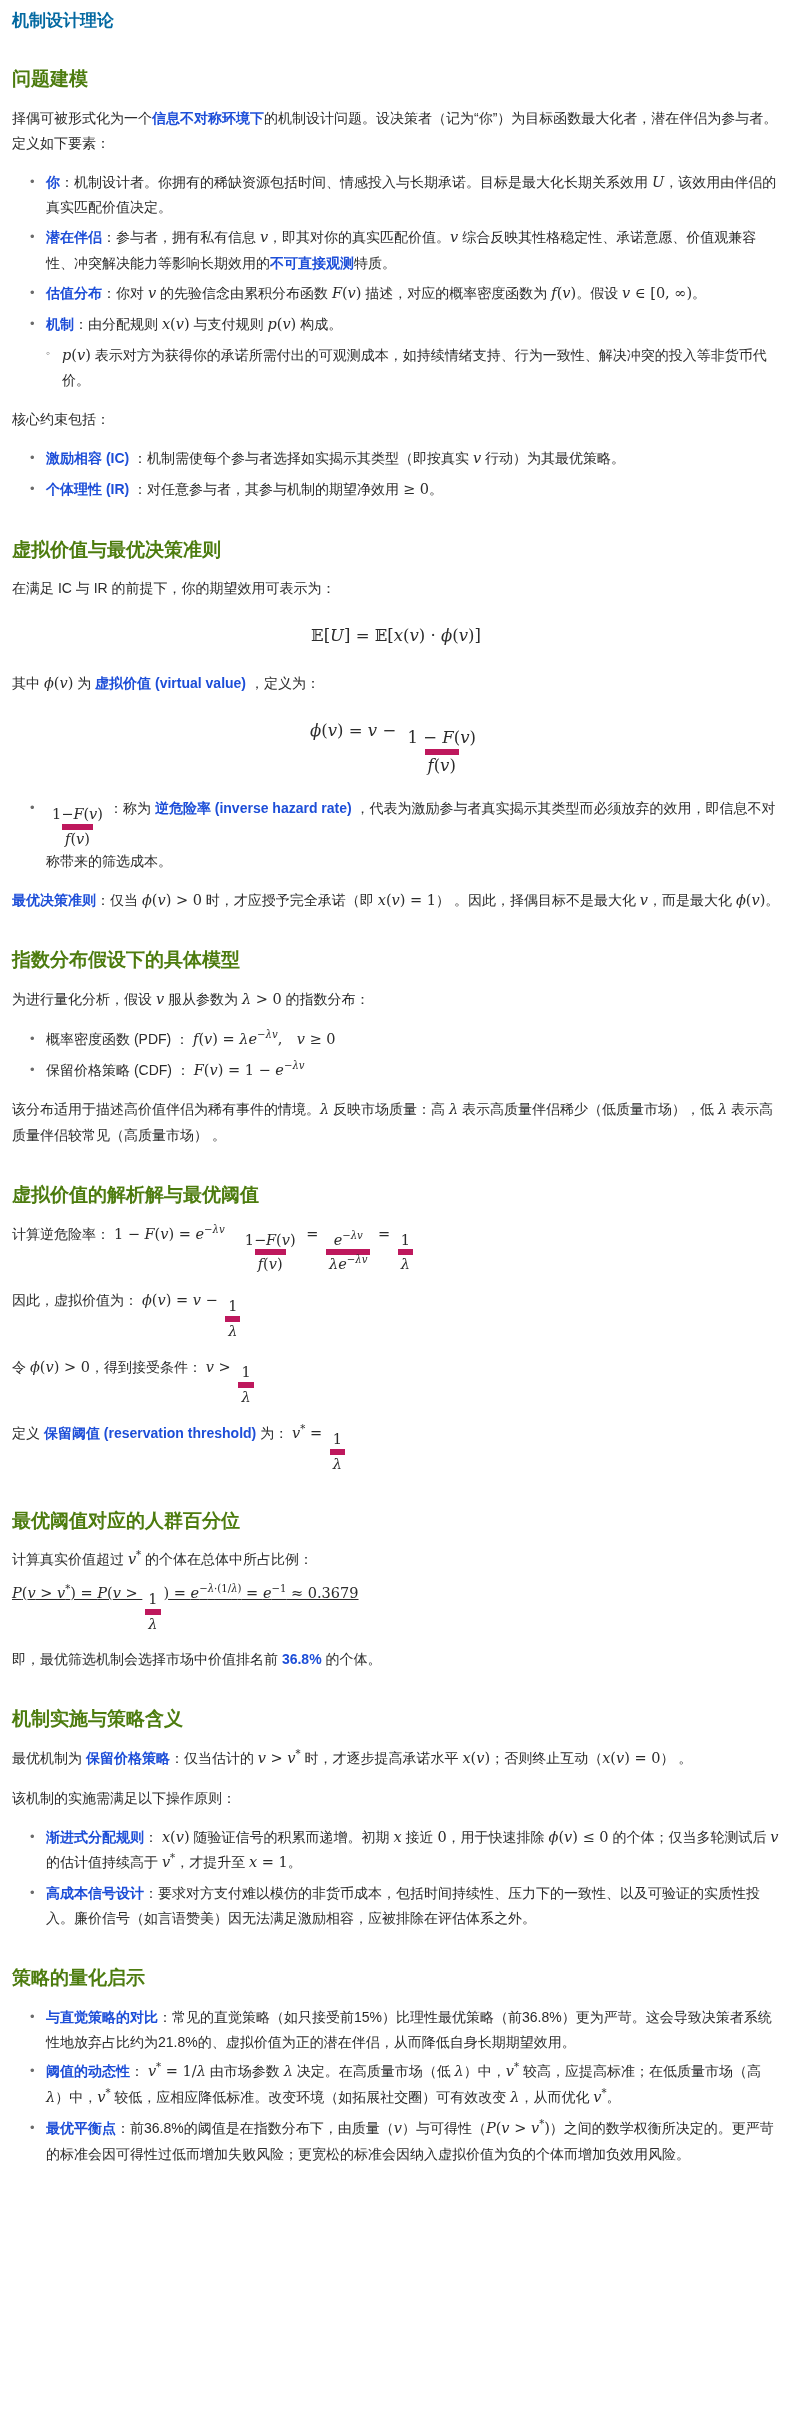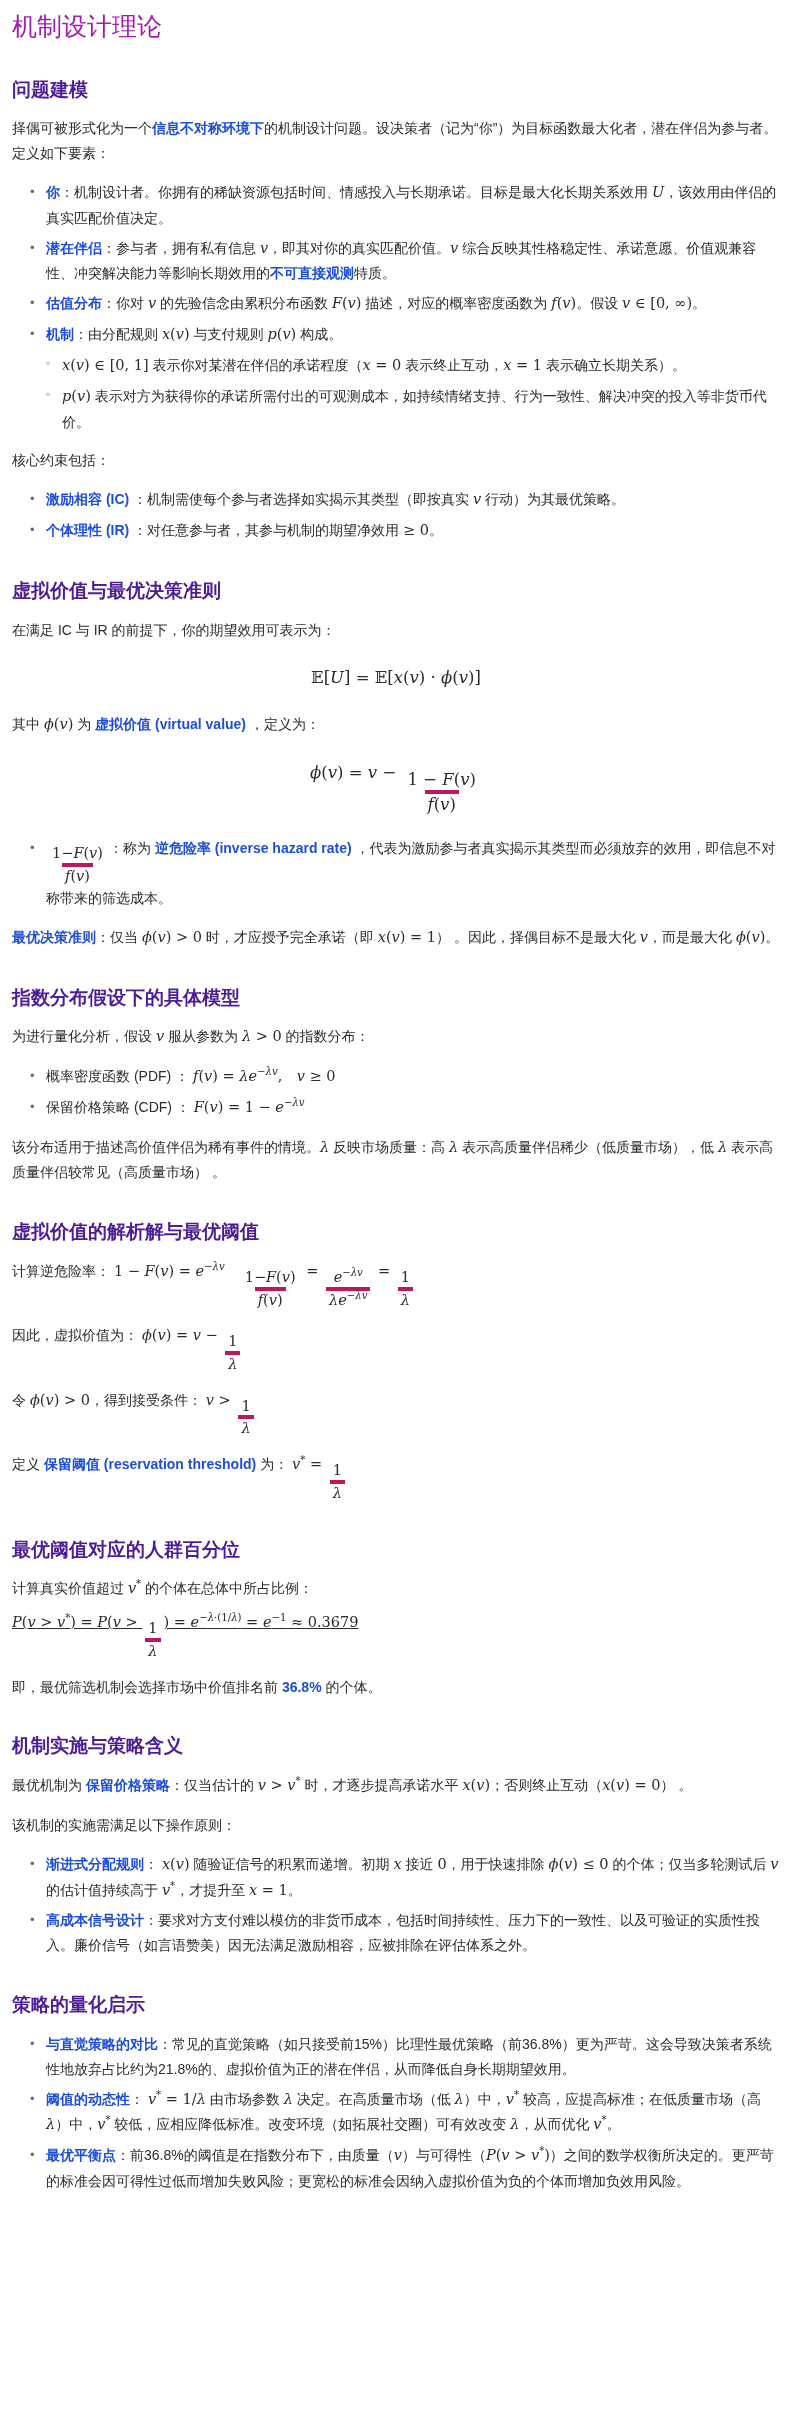--- a/index.html
+++ b/index.html
@@ -6,32 +6,32 @@
   body{
     font-family:"Liberation Sans","DejaVu Sans",sans-serif;
     color:#2b2b2b;
     width:794px;
     box-sizing:border-box;
     padding:10px 14px 30px 12px;
     font-size:14px;
     line-height:1.78;
   }
   h1{
-    font-size:25px;
+    font-size:17px;
     line-height:1.3;
     margin:0 0 26px 0;
-    font-weight:400;
-    color:#a21caf;
+    font-weight:700;
+    color:#0369a1;
   }
   h2{
     font-size:19px;
     line-height:1.35;
     margin:34px 0 14px 0;
     font-weight:700;
-    color:#4c1d95;
+    color:#4d7c0f;
   }
   p{margin:14px 0;}
   ul{
     list-style:none;
     margin:12px 0;
     padding:0 0 0 34px;
   }
   ul.sub{margin:4px 0 2px;padding-left:16px;}
   li{position:relative;margin:5px 0;}
   li.l1::before{
@@ -65,42 +65,41 @@
     display:inline-flex;
     flex-direction:column;
     align-items:center;
     vertical-align:-0.5em;
     font-size:0.82em;
     line-height:1.3;
     margin:0 3px;
     text-align:left;
   }
   .frac .fn{padding:0 3px;}
-  .frac .fd{border-top:4px solid #be185d;padding:0 3px;}
+  .frac .fd{border-top:6px solid #be185d;padding:0 3px;}
   .formula{
     text-align:center;
     margin:20px 0;
     font-size:16.5px;
   }
   .formula .rm, .formula .frac{font-size:16.5px;}
   .formula .frac{font-size:0.85em;}
 </style>
 </head>
 <body>
 
 <h1>机制设计理论</h1>
 <div id="doc">
     <h2><span class="rt">问题建模</span></h2>
     <p><span class="rt">择偶可被形式化为一个</span><span class="rb">信息不对称环境下</span><span class="rt">的机制设计问题。设决策者（记为“你”）为目标函数最大化者，潜在伴侣为参与者。定义如下要素：</span></p>
     <ul>
       <li class="l1"><span class="rb">你</span><span class="rt">：机制设计者。你拥有的稀缺资源包括时间、情感投入与长期承诺。目标是最大化长期关系效用 </span><span class="rm"><span class="it">U</span></span><span class="rt">，该效用由伴侣的真实匹配价值决定。</span></li>
       <li class="l1"><span class="rb">潜在伴侣</span><span class="rt">：参与者，拥有私有信息 </span><span class="rm"><span class="it">v</span></span><span class="rt">，即其对你的真实匹配价值。</span><span class="rm"><span class="it">v</span></span><span class="rt"> 综合反映其性格稳定性、承诺意愿、价值观兼容性、冲突解决能力等影响长期效用的</span><span class="rb">不可直接观测</span><span class="rt">特质。</span></li>
       <li class="l1"><span class="rb">估值分布</span><span class="rt">：你对 </span><span class="rm"><span class="it">v</span></span><span class="rt"> 的先验信念由累积分布函数 </span><span class="rm"><span class="it">F</span><span>(</span><span class="it">v</span><span>)</span></span><span class="rt"> 描述，对应的概率密度函数为 </span><span class="rm"><span class="it">f</span><span>(</span><span class="it">v</span><span>)</span></span><span class="rt">。假设 </span><span class="rm"><span class="it">v</span><span> ∈ [0, ∞)</span></span><span class="rt">。</span></li>
       <li class="l1"><span class="rb">机制</span><span class="rt">：由分配规则 </span><span class="rm"><span class="it">x</span><span>(</span><span class="it">v</span><span>)</span></span><span class="rt"> 与支付规则 </span><span class="rm"><span class="it">p</span><span>(</span><span class="it">v</span><span>)</span></span><span class="rt"> 构成。</span><ul class="sub">
-          <li class="l2"><span class="rm"><span class="it">x</span><span>(</span><span class="it">v</span><span>) ∈ [0, 1]</span></span><span class="rt"> 表示你对某潜在伴侣的承诺程度（</span><span class="rm"><span class="it">x</span><span> = 0</span></span><span class="rt"> 表示终止互动，</span><span class="rm"><span class="it">x</span><span> = 1</span></span><span class="rt"> 表示确立长期关系）。</span></li>
           <li class="l2"><span class="rm"><span class="it">p</span><span>(</span><span class="it">v</span><span>)</span></span><span class="rt"> 表示对方为获得你的承诺所需付出的可观测成本，如持续情绪支持、行为一致性、解决冲突的投入等非货币代价。</span></li>
         </ul></li>
     </ul>
     <p><span class="rt">核心约束包括：</span></p>
     <ul>
       <li class="l1"><span class="rb">激励相容 (IC)</span><span class="rt"> ：机制需使每个参与者选择如实揭示其类型（即按真实 </span><span class="rm"><span class="it">v</span></span><span class="rt"> 行动）为其最优策略。</span></li>
       <li class="l1"><span class="rb">个体理性 (IR)</span><span class="rt"> ：对任意参与者，其参与机制的期望净效用 </span><span class="rm"><span>≥ 0</span></span><span class="rt">。</span></li>
     </ul>
     <h2><span class="rt">虚拟价值与最优决策准则</span></h2>
     <p><span class="rt">在满足 IC 与 IR 的前提下，你的期望效用可表示为：</span></p>

